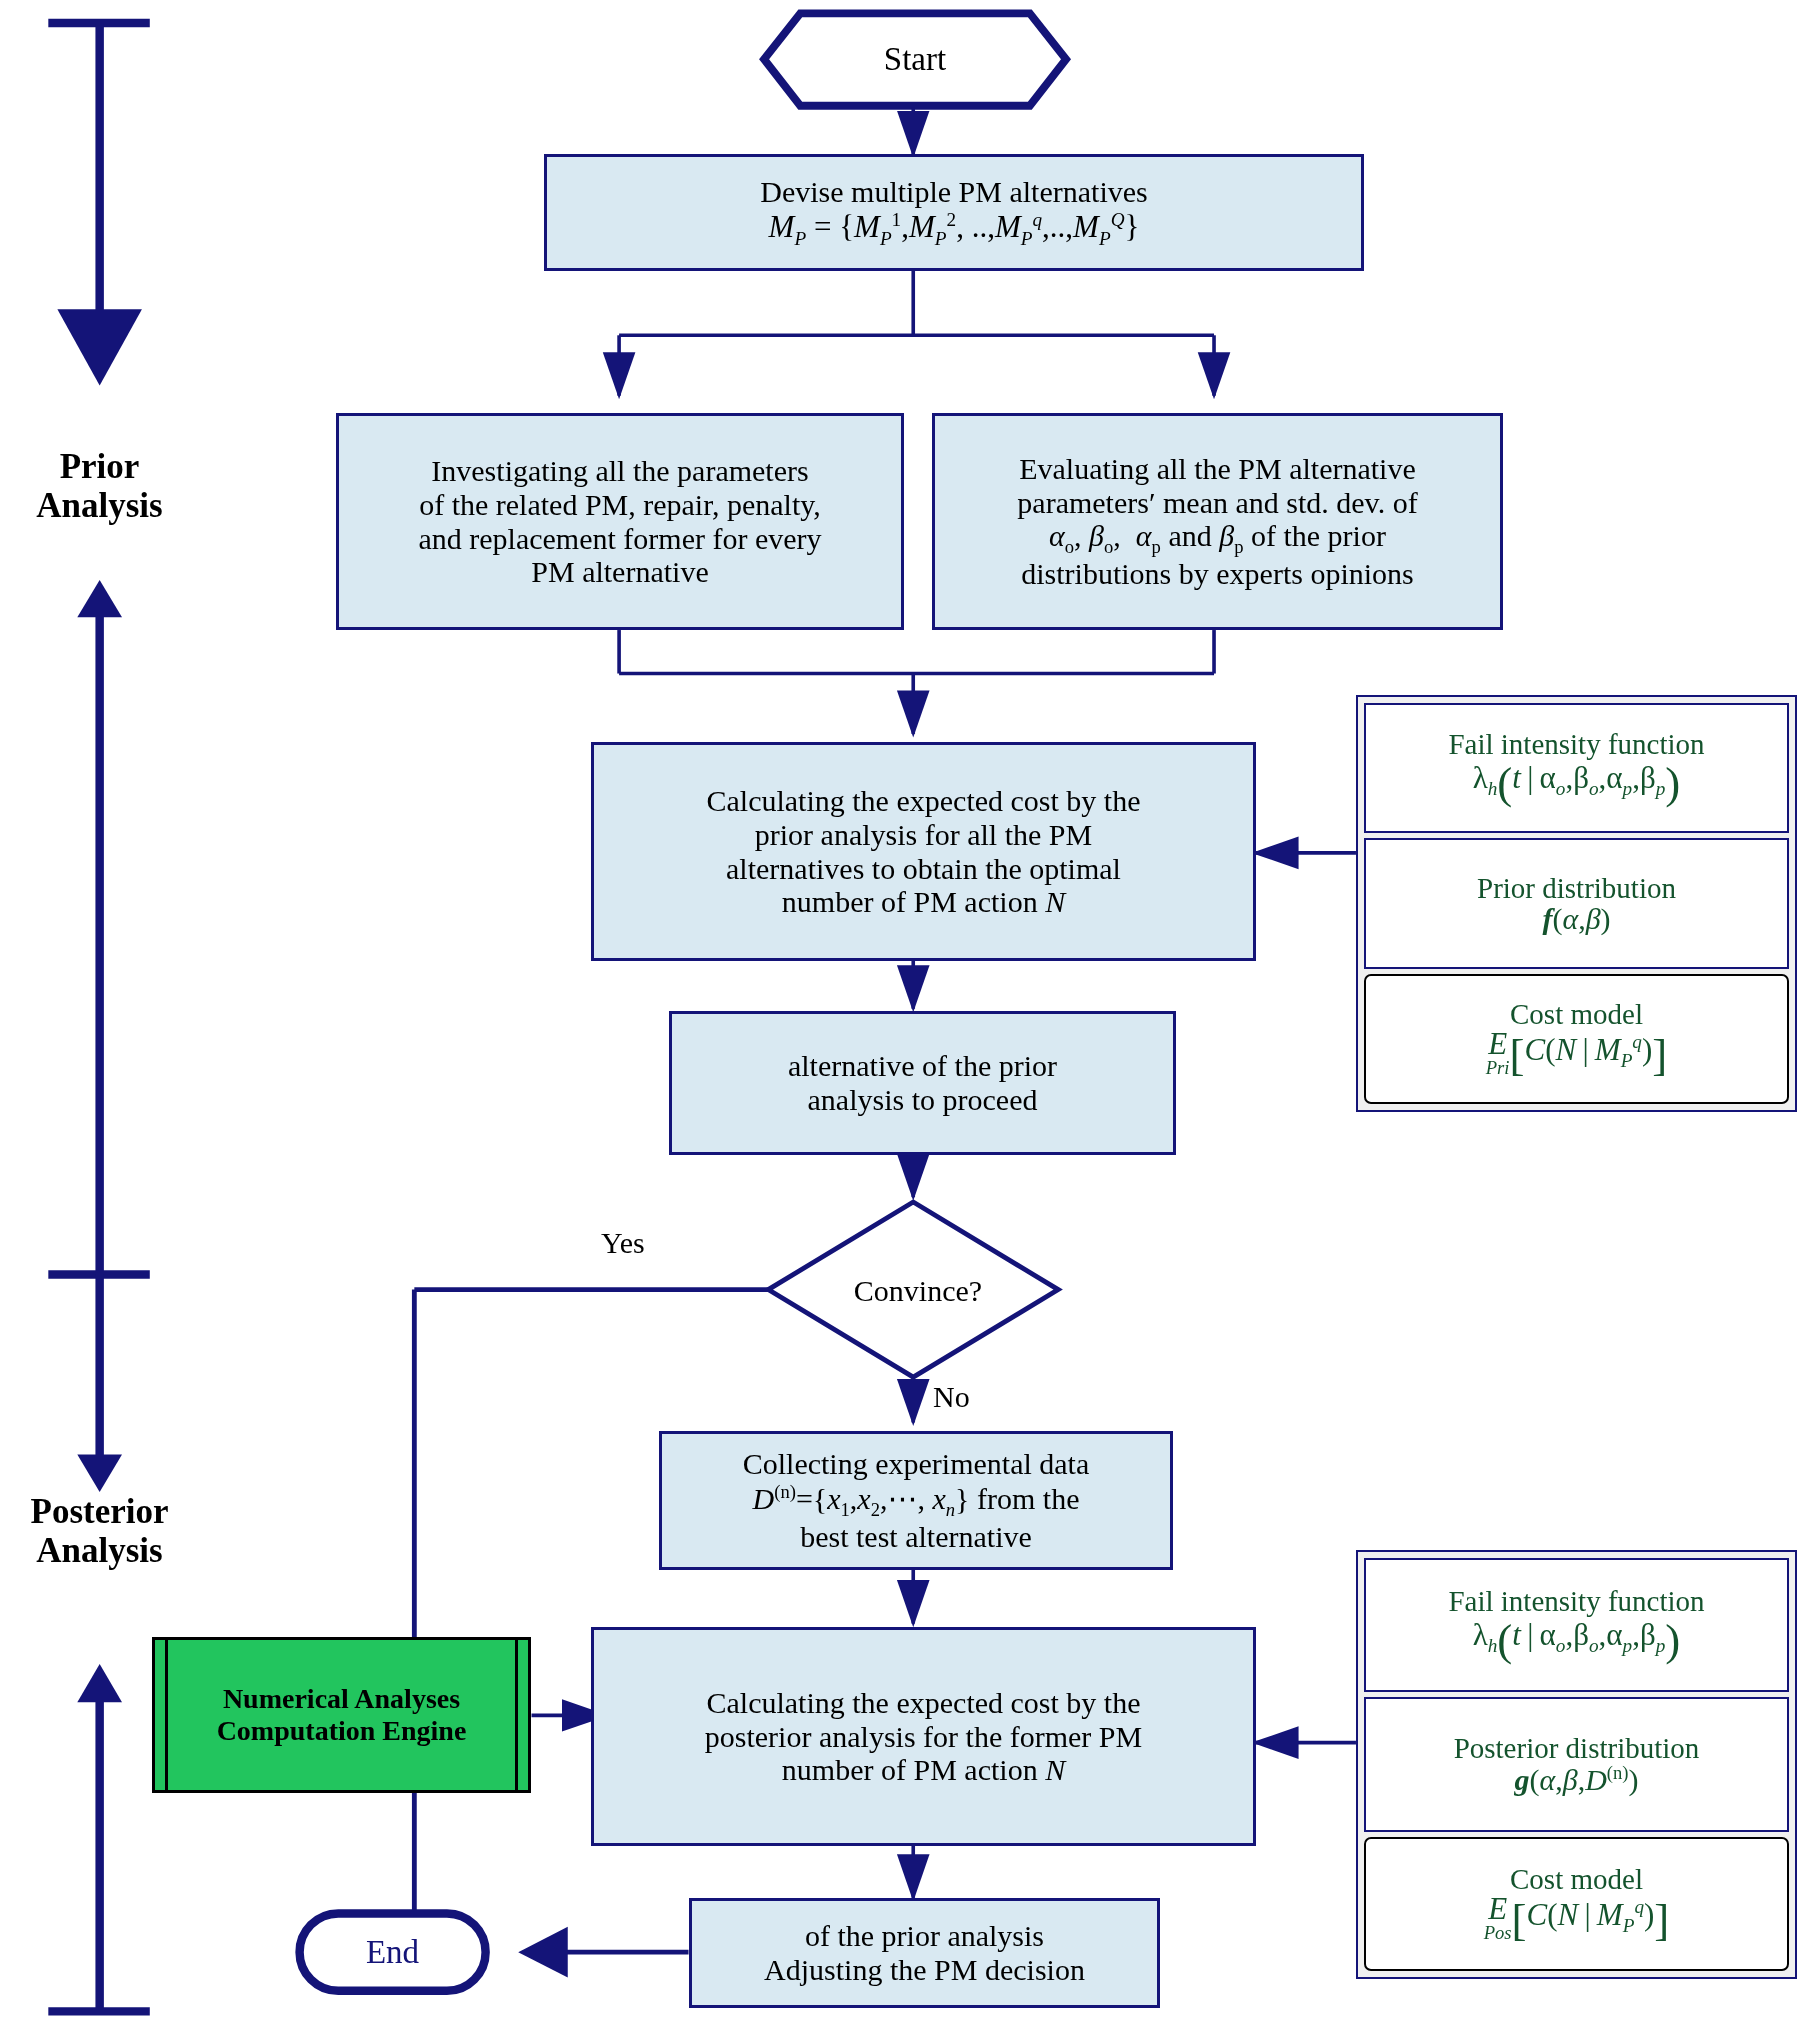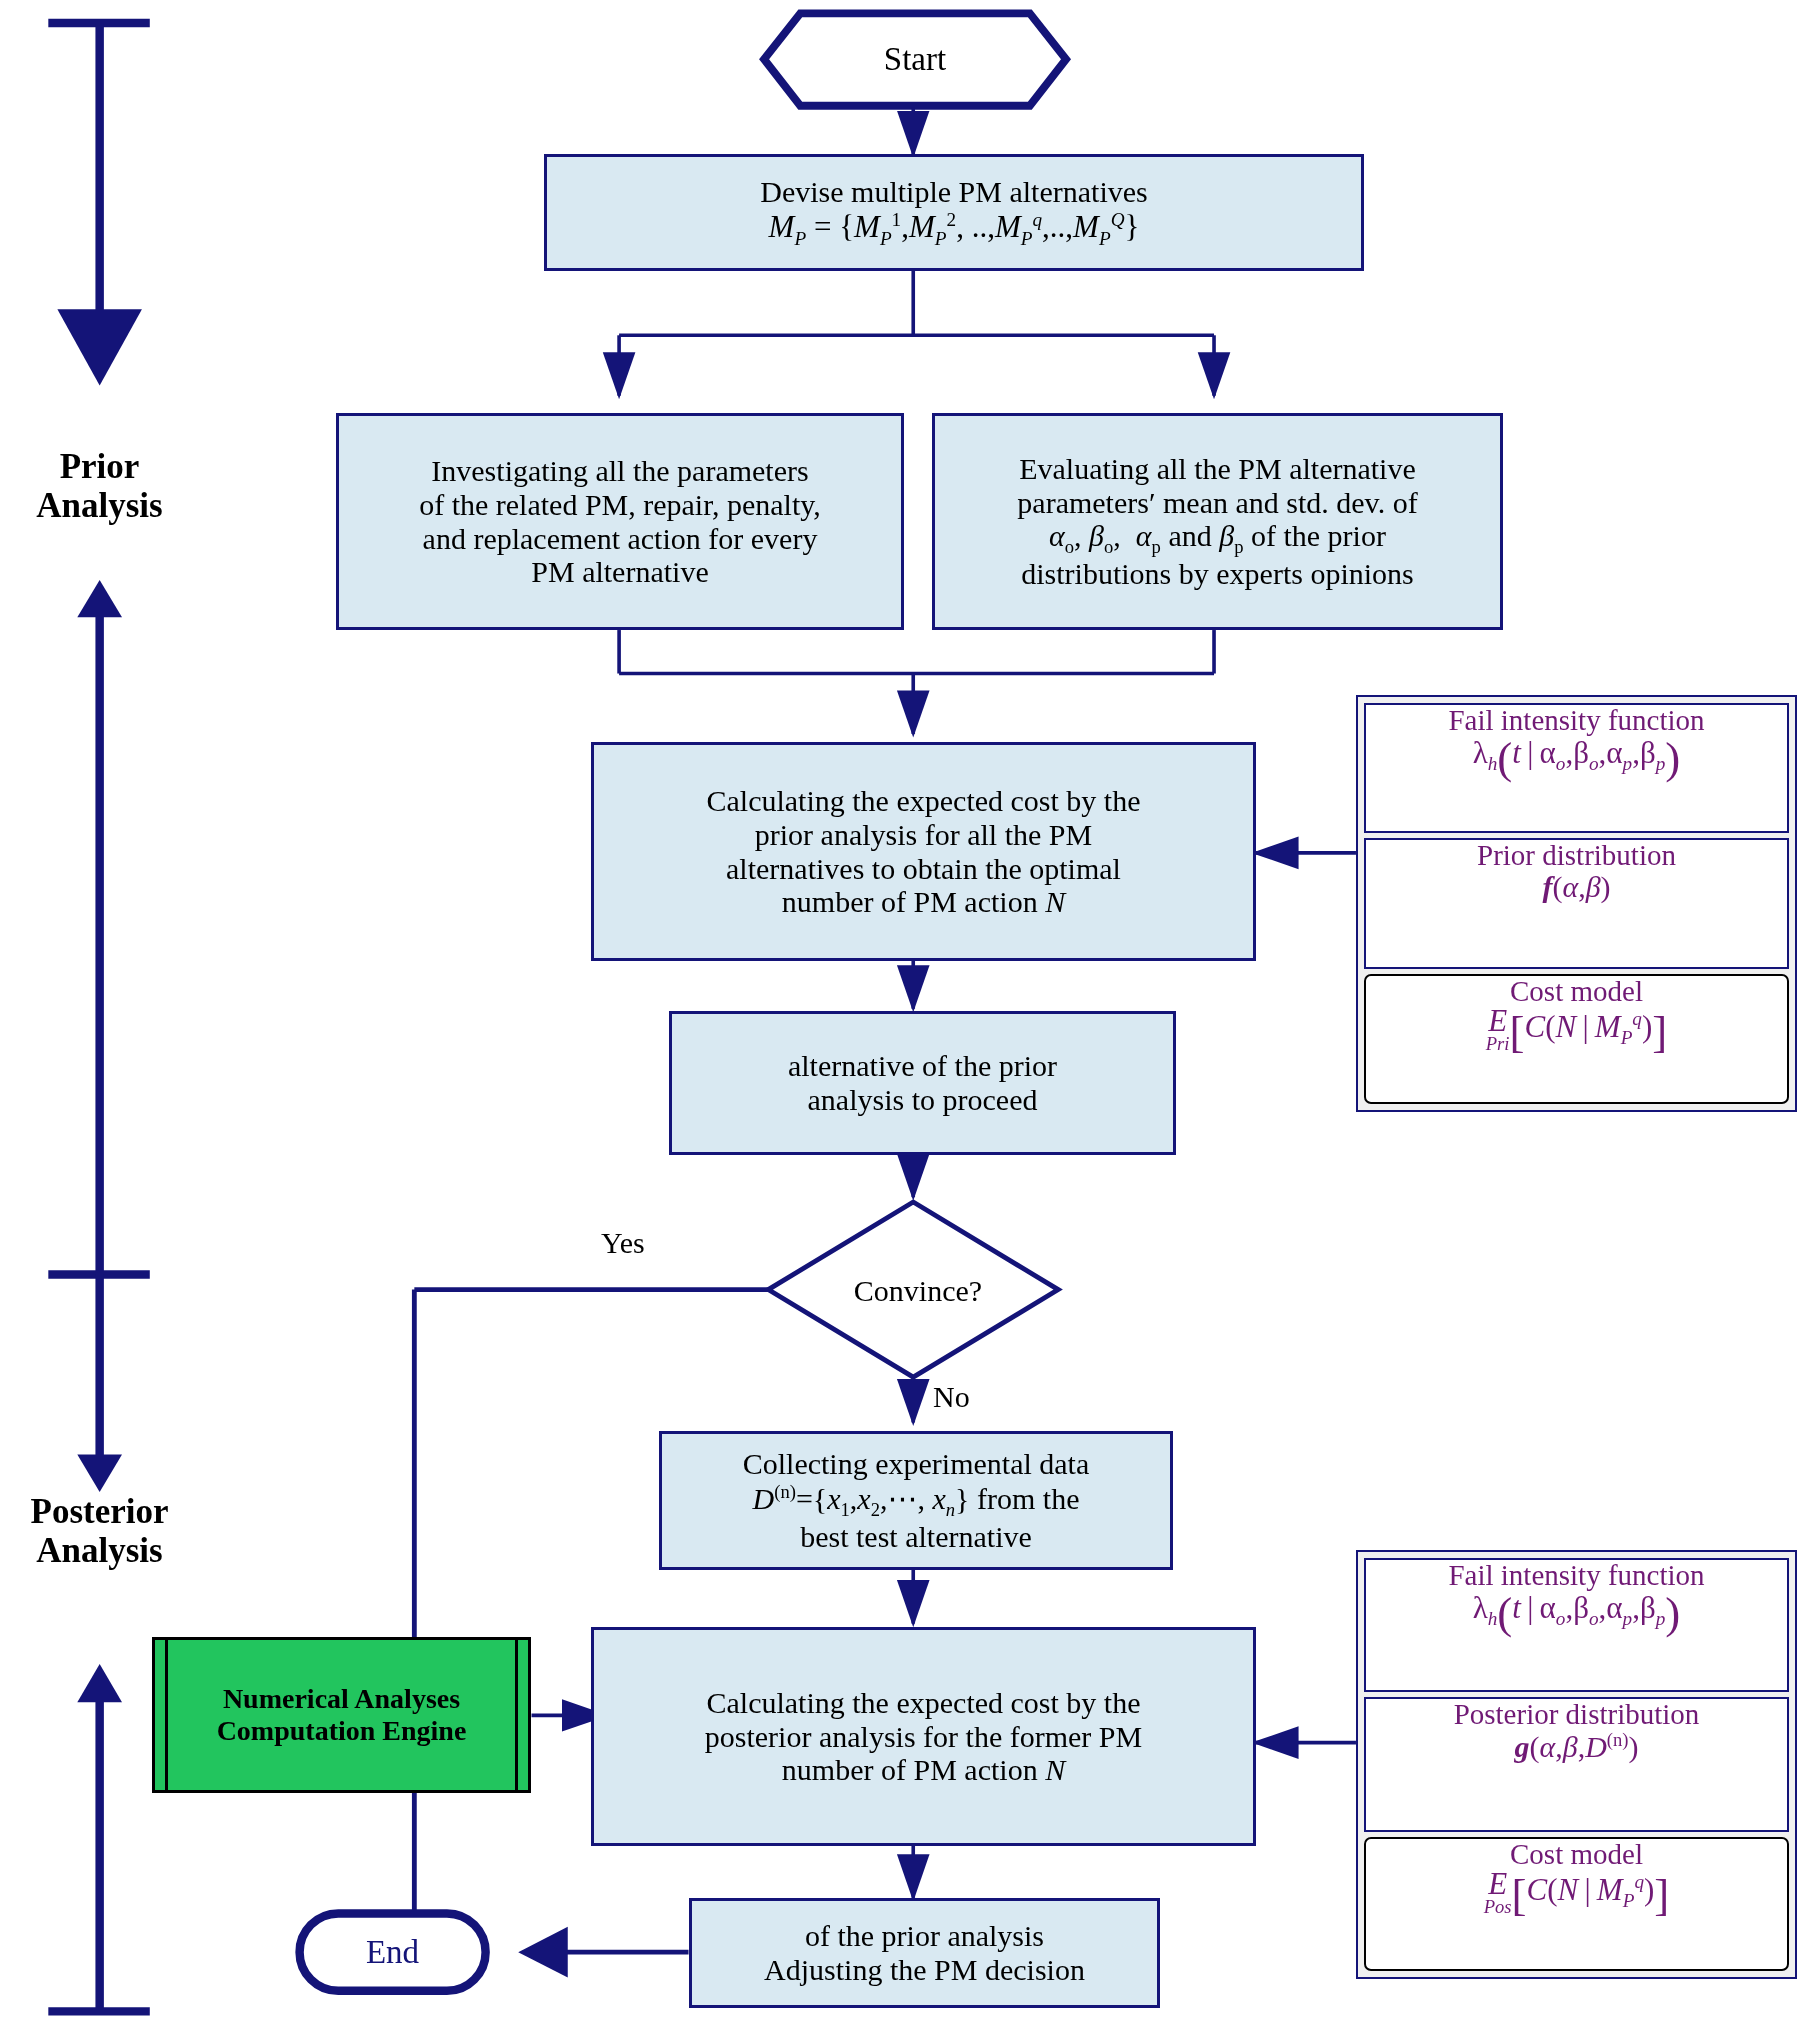--- a/index.html
+++ b/index.html
@@ -45,26 +45,26 @@
     border: 2.4px solid #141478;
     display: flex;
     flex-direction: column;
     justify-content: space-between;
     padding: 6px;
   }
   .side-cell {
     background: #ffffff;
     border: 2.4px solid #141478;
     display: flex;
-    align-items: flex-start;
+    align-items: center;
     justify-content: center;
     text-align: center;
     font-size: 29px;
     line-height: 1.05;
-    color: #701a75;
+    color: #14532d;
   }
   .side-cell.dark { border-color: #000000; border-radius: 7px; }
 
   .engine {
     position: absolute;
     background: #22c55e;
     border: 3.6px solid #000000;
     display: flex;
     align-items: stretch;
   }
@@ -229,21 +229,21 @@
         = {<span class="mathit">M</span><span class="frac-sub mathit">P</span><span class="sup">1</span>,<span class="mathit">M</span><span class="frac-sub mathit">P</span><span class="sup">2</span>,
         ..,<span class="mathit">M</span><span class="frac-sub mathit">P</span><span class="sup mathit">q</span>,..,<span class="mathit">M</span><span class="frac-sub mathit">P</span><span class="sup mathit">Q</span>}
       </span>
     </div>
   </div>
 
   <div class="node proc" style="left:336px; top:413px; width:568px; height:217px;">
     <div class="inner">
       <span class="mline">Investigating all the parameters</span>
       <span class="mline">of the related PM, repair, penalty,</span>
-      <span class="mline">and replacement action for every</span>
+      <span class="mline">and replacement former for every</span>
       <span class="mline">PM alternative</span>
     </div>
   </div>
 
   <div class="node proc" style="left:932px; top:413px; width:571px; height:217px;">
     <div class="inner">
       <span class="mline">Evaluating all the PM alternative</span>
       <span class="mline">parameters′ mean and std. dev. of</span>
       <span class="mline">
         <span class="ital">α</span><span class="frac-sub">o</span>, <span class="ital">β</span><span class="frac-sub">o</span>,&nbsp;

